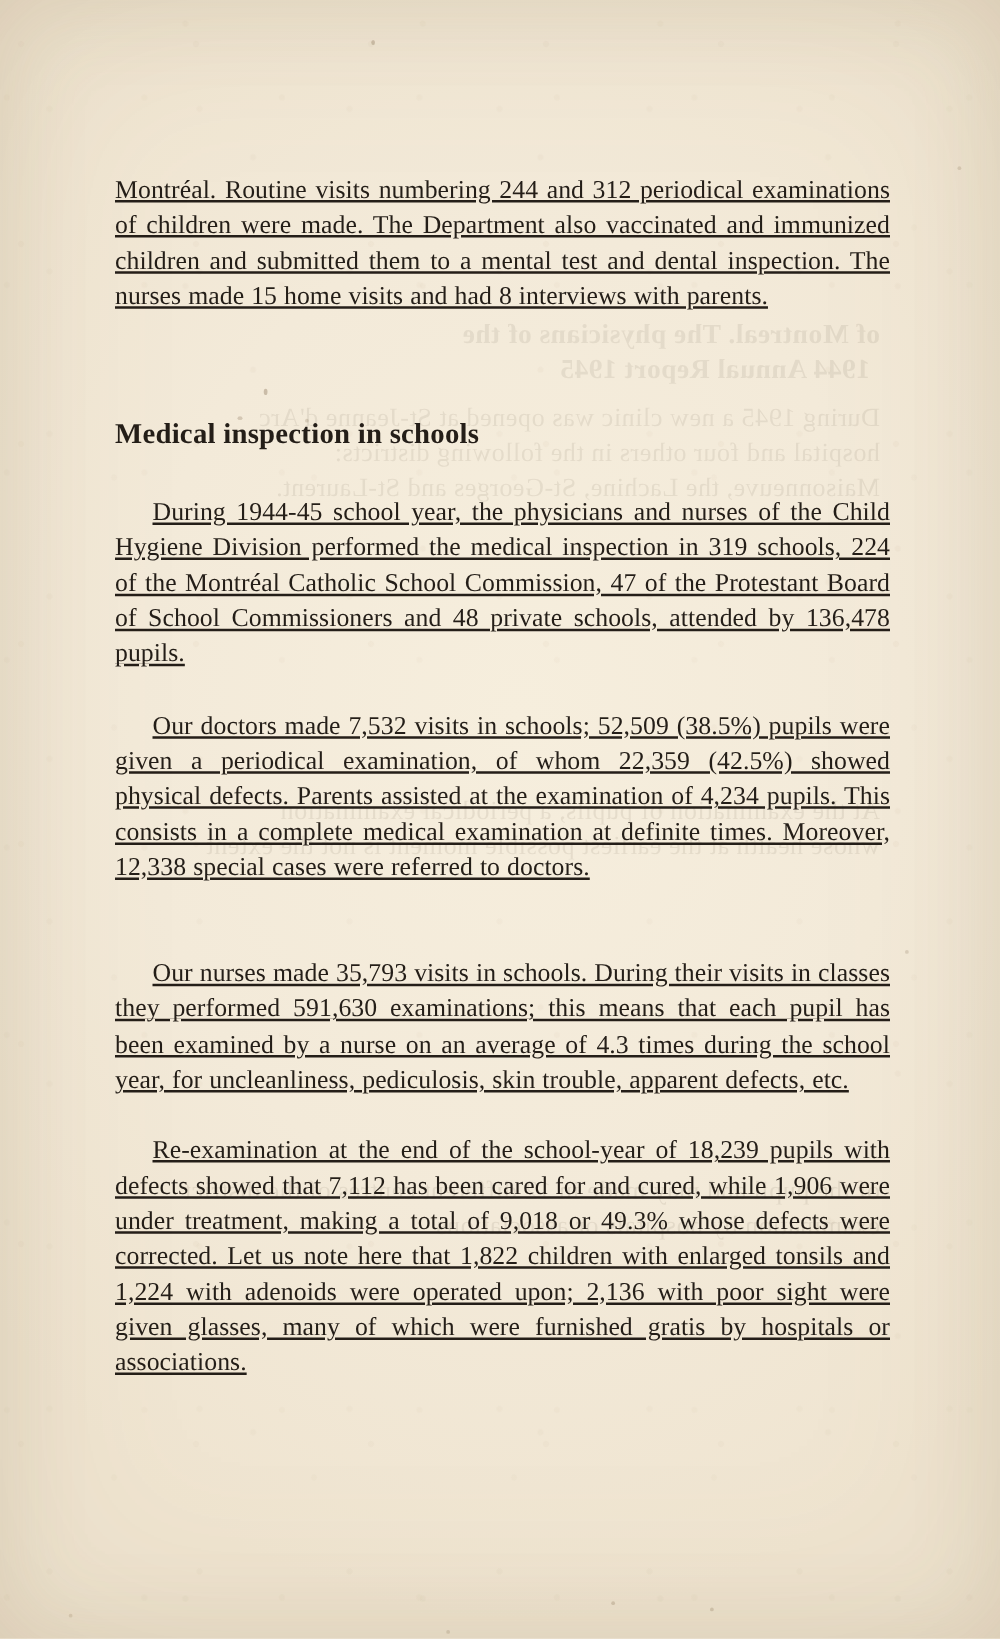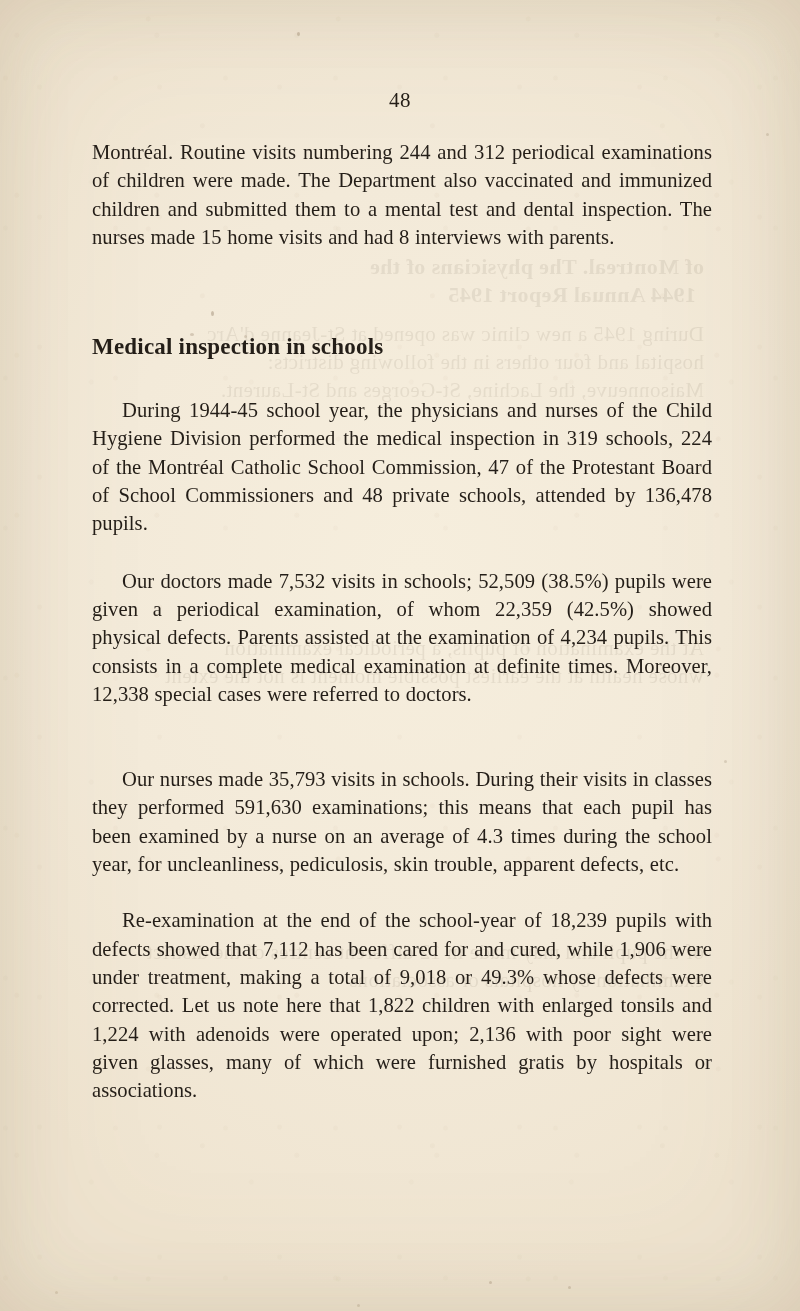--- a/index.html
+++ b/index.html
@@ -95,20 +95,21 @@
   }
 
   p.body-par {
     margin: 0;
     font-size: 20.6px;
     line-height: 28.3px;
     text-align: justify;
     text-align-last: left;
     letter-spacing: .05px;
     word-spacing: .4px;
+    text-decoration: underline;
   }
   p.body-par.indent { text-indent: 30px; }
 
   h2.section-head {
     margin: 0;
     font-size: 23px;
     font-weight: bold;
     letter-spacing: .2px;
     line-height: 26px;
   }
@@ -131,21 +132,20 @@
     <div class="bleed-line" style="left:96px; top:350px;">hospital and four others in the following districts:</div>
     <div class="bleed-line" style="left:96px; top:378px;">Maisonneuve, the Lachine, St-Georges and St-Laurent.</div>
     <div class="bleed-line" style="left:96px; top:636px;">At the examination of pupils, a periodical examination</div>
     <div class="bleed-line" style="left:96px; top:664px;">whose health at the earliest possible moment is not the extent</div>
     <div class="bleed-line" style="left:96px; top:940px;">of the pupil and may made in 12 different centres of the district</div>
     <div class="bleed-line" style="left:96px; top:968px;">examination by hospitals or associations</div>
   </div>
 
   <div id="grain"></div>
 
-  <div id="folio">48</div>
 
   <div id="column">
 
     <p class="body-par">Montréal. Routine visits numbering 244 and 312 periodical examinations of children were made. The Department also vaccinated and immunized children and submitted them to a mental test and dental inspection. The nurses made 15 home visits and had 8 interviews with parents.</p>
 
     <div class="gap-head"></div>
 
     <h2 class="section-head">Medical inspection in schools</h2>
 
     <div class="gap-afterhd"></div>

